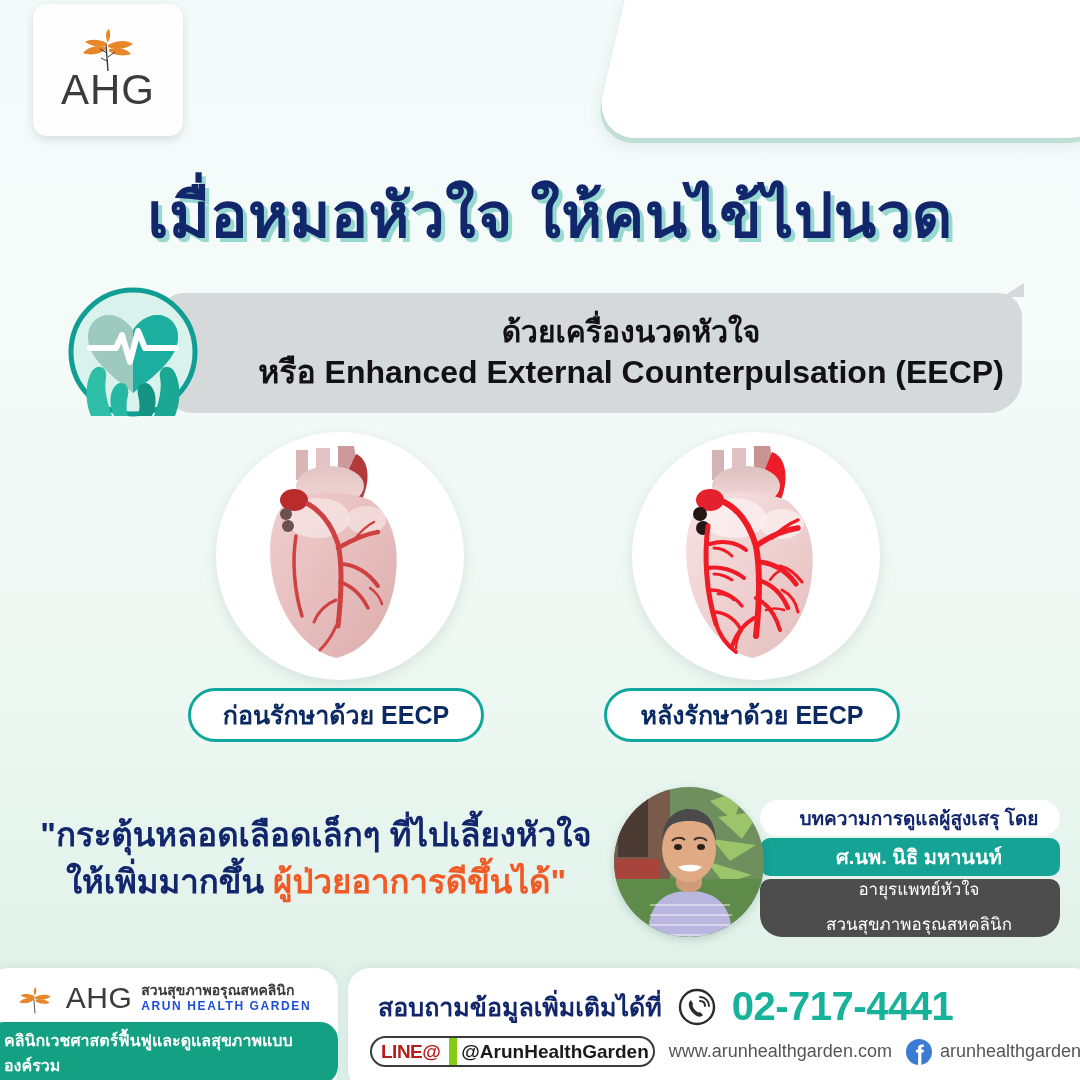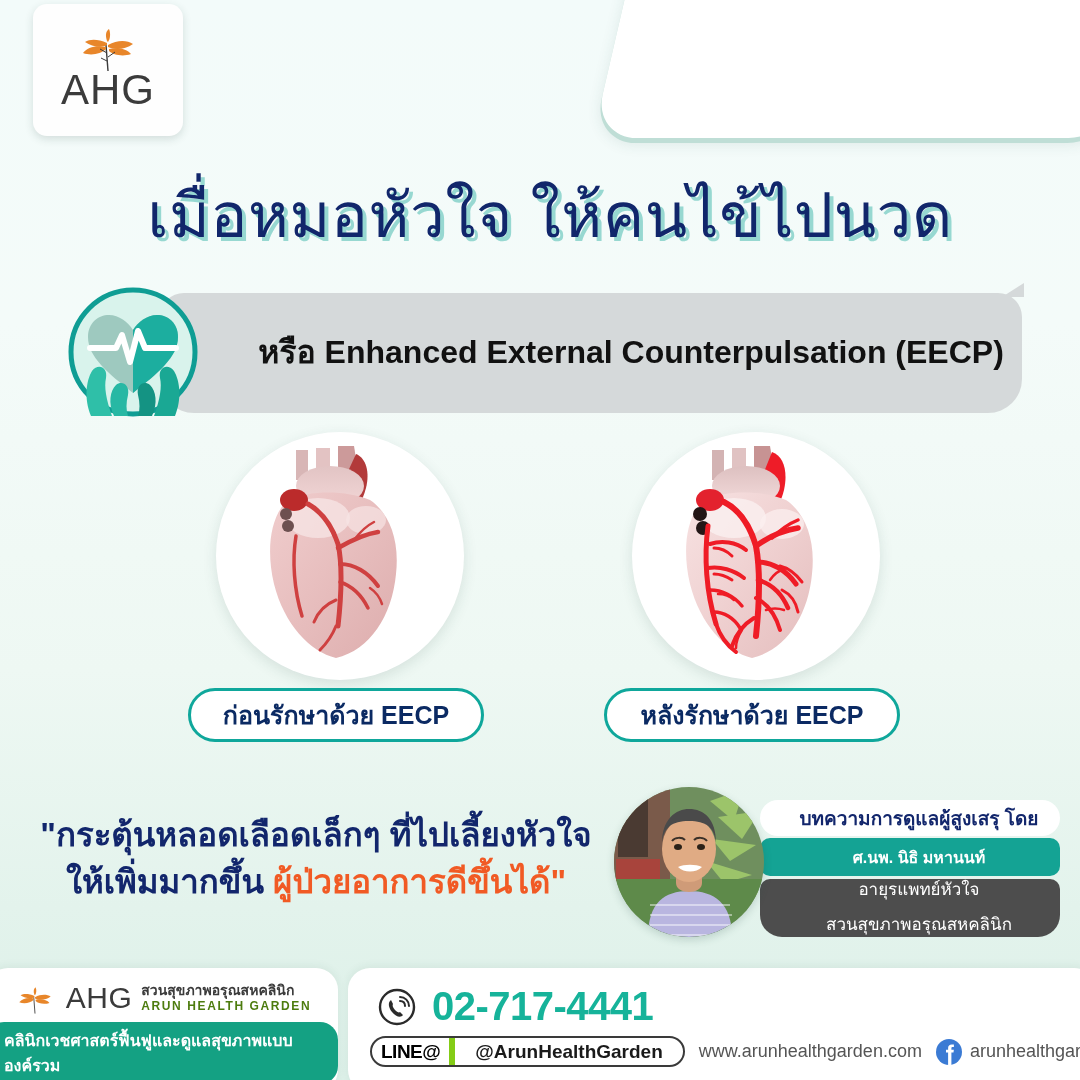--- a/index.html
+++ b/index.html
@@ -39,21 +39,21 @@
     text-align:center;
   }
   .header-line {
     color:#12a79d; font-size:37px; font-weight:700; line-height:1.26;
     letter-spacing:.3px;
   }
 
   
   .main-title {
     position:absolute; top:182px; left:0; width:1080px; text-align:center;
-    font-size:62px; font-weight:400; color:#11266b; letter-spacing:.5px;
+    font-size:62px; font-weight:700; color:#11266b; letter-spacing:.5px;
     text-shadow: 4px 4px 0 #97d8d1;
     line-height:1.1;
     padding-left:20px;
   }
 
   
   .subtitle-panel {
     position:absolute; left:160px; top:293px; width:862px; height:120px;
     background:#d5d9da; border-radius:24px 24px 34px 34px;
     display:flex; align-items:center; justify-content:center;
@@ -108,21 +108,21 @@
     position:absolute; left:760px; top:800px; width:300px; height:36px;
     background:#ffffff; border-radius:18px;
     display:flex; align-items:center; justify-content:center;
     font-size:19px; font-weight:700; color:#12266c;
     padding-left:18px;
   }
   .doc-credit-name {
     position:absolute; left:760px; top:838px; width:300px; height:38px;
     background:#14a394; border-radius:10px;
     display:flex; align-items:center; justify-content:center;
-    font-size:16px; font-weight:700; color:#ffffff;
+    font-size:20px; font-weight:700; color:#ffffff;
     padding-left:18px;
   }
   .doc-credit-role {
     position:absolute; left:760px; top:879px; width:300px; height:58px;
     background:#4d4d4d; border-radius:10px 10px 22px 22px;
     display:flex; flex-direction:column; align-items:center; justify-content:center;
     font-size:17px; font-weight:400; color:#ffffff; line-height:1.35;
     padding-left:18px; text-align:center;gap:12px;
   }
 
@@ -133,21 +133,21 @@
     box-shadow:0 -2px 8px rgba(40,80,70,.07);
     display:flex; flex-direction:column; align-items:center; padding-top:14px;
   }
   .fl-logo-row { display:flex; align-items:center; gap:9px; }
   .fl-sprig { width:44px; height:30px; margin-bottom:-6px;}
   .fl-ahg {
     font-size:30px; color:#3b3b3b; letter-spacing:.5px; line-height:1;
   }
   .fl-names { display:flex; flex-direction:column; line-height:1.2; }
   .fl-th { font-size:14px; font-weight:700; color:#3b3b3b; }
-  .fl-en { font-size:12px; font-weight:700; color:#4d7c0f; letter-spacing:1.6px; }
+  .fl-en { font-size:12px; font-weight:700; color:#1d4ed8; letter-spacing:1.6px; }
   .fl-tag {
     margin-top:9px; background:#14a183; color:#fff; border-radius:18px;
     font-size:16px; font-weight:700; padding:6px 18px;
   }
 
   .footer-right {
     position:absolute; left:348px; top:968px; width:748px; height:124px;
     background:#ffffff; border-radius:22px;
     box-shadow:0 -2px 8px rgba(40,80,70,.07);
   }
@@ -155,25 +155,25 @@
   .fr-ask { font-size:25px; font-weight:700; color:#12266c; }
   .phone-icon { width:38px; height:38px; }
   .fr-phone { font-size:40px; font-weight:700; color:#16b39a; letter-spacing:-.5px; }
 
   .fr-row2 { position:absolute; left:22px; top:68px; display:flex; align-items:center; gap:14px; }
   .line-pill {
     display:flex; align-items:center; border:2px solid #3a3a3a; border-radius:16px;
     height:31px; overflow:hidden;
   }
   .line-badge {
-    border-right:6px solid #84cc16; padding:12px 9px; height:100%;
-    display:flex; align-items:center; font-size:19px; font-weight:700; color:#000000;
+    border-right:8px solid #84cc16; padding:12px 9px; height:100%;
+    display:flex; align-items:center; font-size:19px; font-weight:700; color:#b91c1c;
     letter-spacing:-.5px;
   }
-  .line-id { padding:0 20px; font-size:19px; font-weight:700; color:#1a1a1a; }
+  .line-id { padding:0 4px; font-size:19px; font-weight:700; color:#1a1a1a; }
   .fr-web { font-size:18px; color:#555; }
   .fb-wrap { display:flex; align-items:center; gap:8px; }
   .fb-icon { width:26px; height:26px; }
   .fb-name { font-size:18px; color:#555; }
 </style>
 </head>
 <body>
 
 <div class="header">
 
@@ -192,20 +192,21 @@
 
   <div class="header-banner"></div>
   <div class="header-banner-inner">
   </div>
 </div>
 
 <div class="main-title">เมื่อหมอหัวใจ ให้คนไข้ไปนวด</div>
 
 <div class="subtitle-panel">
   <div class="subtitle-inner">
+    <div class="subtitle-l1">ด้วยเครื่องนวดหัวใจ</div>
     <div class="subtitle-l2">หรือ Enhanced External Counterpulsation (EECP)</div>
   </div>
 </div>
 
 <svg class="heart-hands-icon" viewBox="0 0 150 131">
   <circle cx="75" cy="65" r="62" fill="#d9f3ec" stroke="#0f9d94" stroke-width="5"></circle>
   <path d="M75 106 C50 86 30 70 30 50 C30 36 40 28 51 28 C61 28 70 35 75 43 C80 35 89 28 99 28 C110 28 120 36 120 50 C120 70 100 86 75 106 Z" fill="#9ec9bf"></path>
   <path d="M75 43 C80 35 89 28 99 28 C110 28 120 36 120 50 C120 70 100 86 75 106 Z" fill="#1cae9f"></path>
   <path d="M32 61 H58 L64 48 L72 75 L80 44 L87 61 H118" stroke="#ffffff" stroke-width="6" fill="none" stroke-linejoin="round" stroke-linecap="round"></path>
   <path d="M33 129 C26 112 28 94 34 84 C40 76 50 80 48 91 C46 100 48 112 54 129 Z" fill="#2fbfa8"></path>
@@ -359,20 +360,21 @@
     <div class="fl-names">
       <span class="fl-th">สวนสุขภาพอรุณสหคลินิก</span>
       <span class="fl-en">ARUN HEALTH GARDEN</span>
     </div>
   </div>
   <div class="fl-tag">คลินิกเวชศาสตร์ฟื้นฟูและดูแลสุขภาพแบบองค์รวม</div>
 </div>
 
 <div class="footer-right">
   <div class="fr-row1">
+    <span class="fr-ask">สอบถามข้อมูลเพิ่มเติมได้ที่</span>
     <svg class="phone-icon" viewBox="0 0 38 38">
       <circle cx="19" cy="19" r="17" fill="none" stroke="#2b2b2b" stroke-width="2.4"></circle>
       <path d="M13 12 c-3 2 -3 7 1 12 c4 5 9 6 11 3 l-3 -3 c-1 1 -3 0 -5 -2 c-2 -2 -3 -5 -2 -6 z" fill="#2b2b2b"></path>
       <path d="M22 13 c3 0 5 2 5 5" stroke="#2b2b2b" stroke-width="2" fill="none" stroke-linecap="round"></path>
       <path d="M22 9 c5 0 9 4 9 9" stroke="#2b2b2b" stroke-width="2" fill="none" stroke-linecap="round"></path>
     </svg>
     <span class="fr-phone">02-717-4441</span>
   </div>
   <div class="fr-row2">
     <div class="line-pill">

